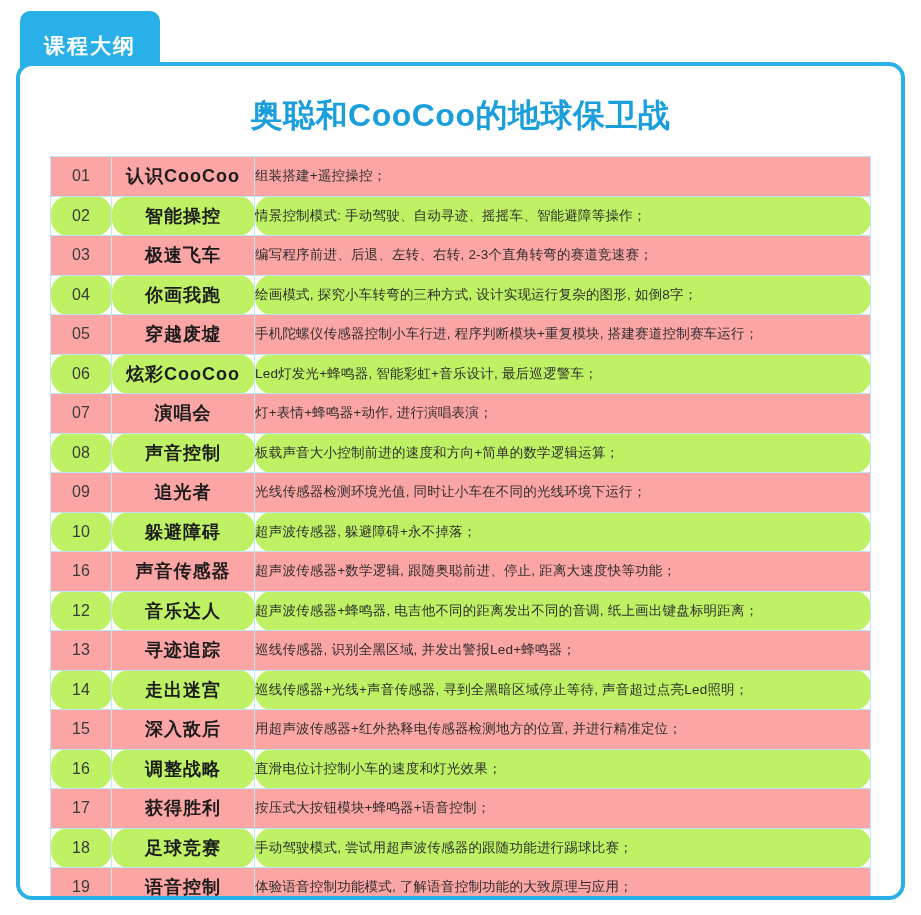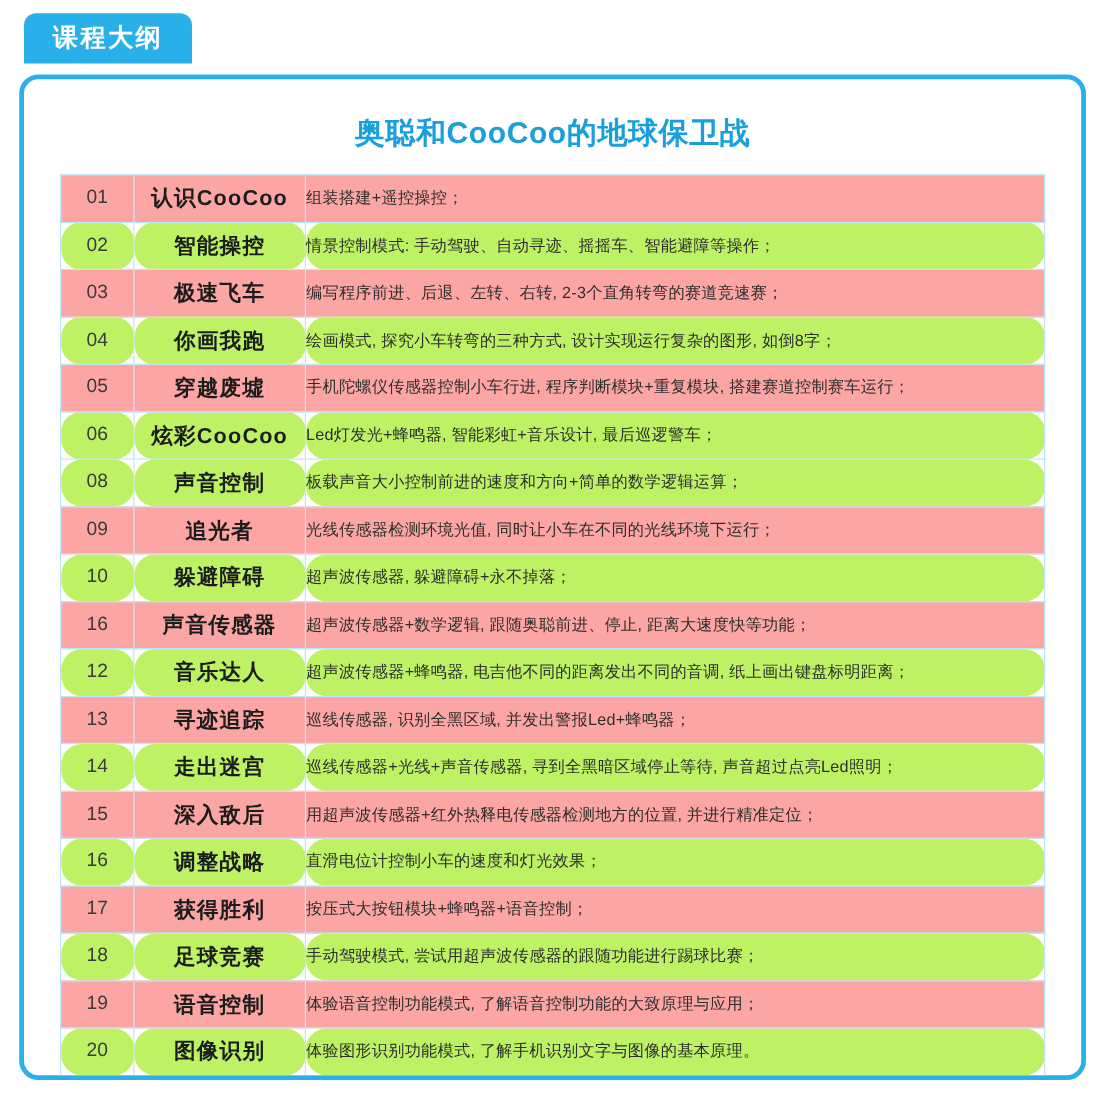--- a/index.html
+++ b/index.html
@@ -22,41 +22,41 @@
   
   .tab-badge {
     position: absolute;
     left: 20px;
     top: 11px;
     background: #2ab0e8;
     color: #ffffff;
     font-size: 21px;
     font-weight: bold;
     letter-spacing: 2px;
-    padding: 10px 24px 11px 24px;
+    padding: 24px 24px 11px 24px;
     border-radius: 10px 10px 0 0;
     line-height: 1;
   }
   
   .card {
     position: absolute;
     left: 16px;
     top: 62px;
     width: 889px;
     height: 838px;
     box-sizing: border-box;
     border: 4px solid #2ab0e8;
     border-radius: 16px;
     background: #ffffff;
     overflow: hidden;
   }
   .card-title {
     text-align: center;
     color: #1a9fdc;
-    font-size: 25px;
+    font-size: 32px;
     font-weight: bold;
     letter-spacing: 0.5px;
     margin-top: 28px;
     margin-bottom: 0;
   }
   .table-wrap {
     margin: 18px 30px 0 30px;
   }
   table.syllabus {
     width: 100%;
@@ -136,20 +136,25 @@
           <tr class="odd">
             <td class="num">05</td>
             <td class="name">穿越废墟</td>
             <td class="desc">手机陀螺仪传感器控制小车行进, 程序判断模块+重复模块, 搭建赛道控制赛车运行；</td>
           </tr>
           <tr class="even">
             <td class="num">06</td>
             <td class="name">炫彩CooCoo</td>
             <td class="desc">Led灯发光+蜂鸣器, 智能彩虹+音乐设计, 最后巡逻警车；</td>
           </tr>
+          <tr class="odd">
+            <td class="num">07</td>
+            <td class="name">演唱会</td>
+            <td class="desc">灯+表情+蜂鸣器+动作, 进行演唱表演；</td>
+          </tr>
           <tr class="even">
             <td class="num">08</td>
             <td class="name">声音控制</td>
             <td class="desc">板载声音大小控制前进的速度和方向+简单的数学逻辑运算；</td>
           </tr>
           <tr class="odd">
             <td class="num">09</td>
             <td class="name">追光者</td>
             <td class="desc">光线传感器检测环境光值, 同时让小车在不同的光线环境下运行；</td>
           </tr>

